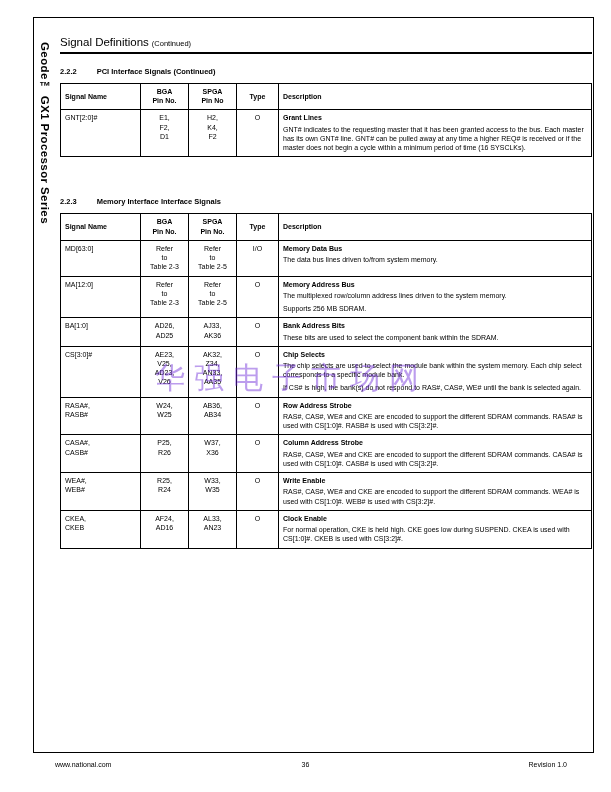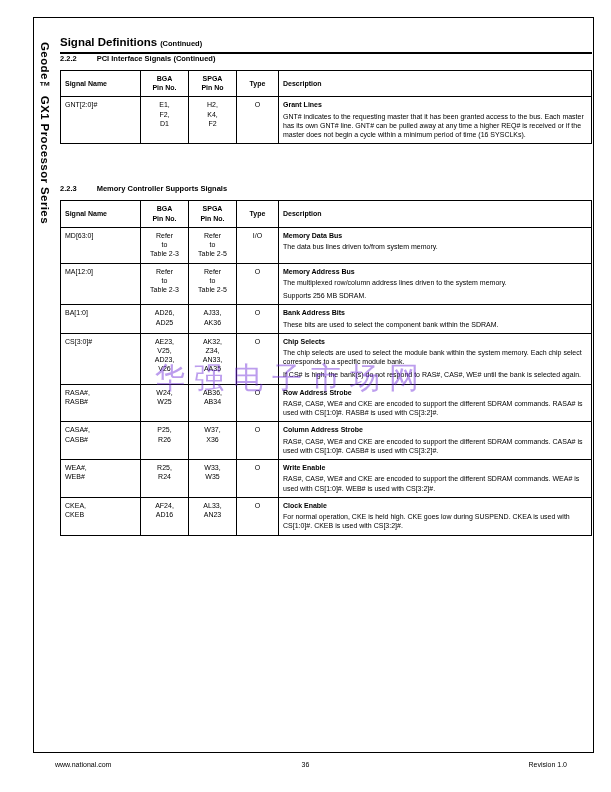--- a/index.html
+++ b/index.html
@@ -16,25 +16,25 @@
   }
   .sidebar-title {
     position: absolute; left: 5px; top: 24px;
     writing-mode: vertical-rl;
     font-weight: bold; font-size: 11.5px; letter-spacing: 0.4px;
     white-space: nowrap;
   }
   .content {
     position: absolute; left: 26px; top: 18px; width: 532px;
   }
-  .main-heading { font-weight: bold; font-size: 11.5px; }
+  .main-heading { font-weight: normal; font-size: 11.5px; }
   .main-heading .suffix { font-size: 7.5px; margin-left: 3px; }
   .heading-rule { border: none; border-top: 2.5px solid #000; margin-top: 4px; }
 
-  .sig-section { }
+  .sig-section { margin-top: 13px; }
   .sig-section + .sig-section { margin-top: 40px; }
   .section-heading { font-weight: bold; font-size: 7.5px; }
   .section-heading .sec-num { margin-right: 20px; }
 
   table.signal-table {
     border-collapse: collapse; width: 100%; margin-top: 7px;
     table-layout: fixed;
   }
   col.col-signal { width: 80px; }
   col.col-bga    { width: 48px; }
@@ -112,21 +112,21 @@
                 <td class="cell-pin">H2,
 K4,
 F2</td>
                 <td class="cell-type">O</td>
                 <td class="cell-desc"><div class="desc-title">Grant Lines</div><div class="desc-para">GNT# indicates to the requesting master that it has been granted access to the bus. Each master has its own GNT# line. GNT# can be pulled away at any time a higher REQ# is received or if the master does not begin a cycle within a minimum period of time (16 SYSCLKs).</div></td>
               </tr>
             </tbody>
           </table>
         </section>
         <section class="sig-section">
-          <div class="section-heading"><span class="sec-num">2.2.3</span><span class="sec-title">Memory Controller Supports Signals</span></div>
+          <div class="section-heading"><span class="sec-num">2.2.3</span><span class="sec-title">Memory Interface Interface Signals</span></div>
           <table class="signal-table">
             <colgroup>
               <col class="col-signal">
               <col class="col-bga">
               <col class="col-spga">
               <col class="col-type">
               <col class="col-desc">
             </colgroup>
             <thead>
               <tr>

